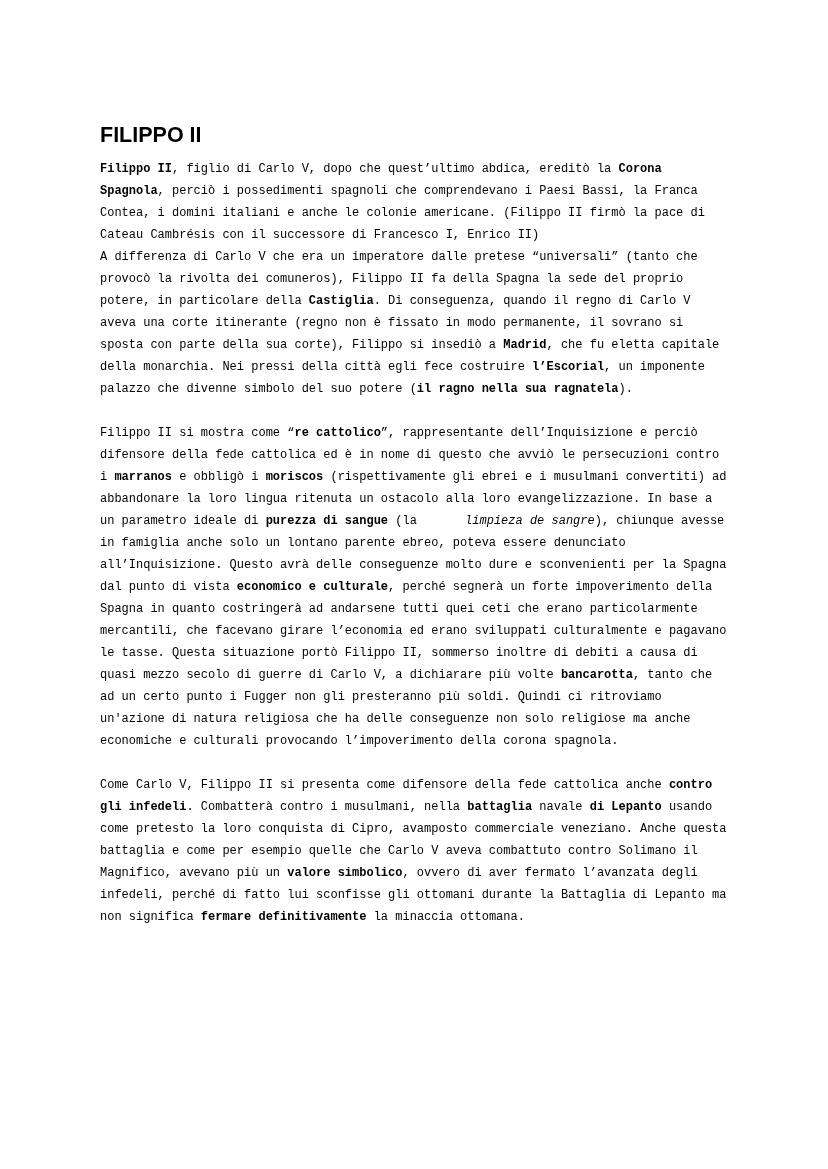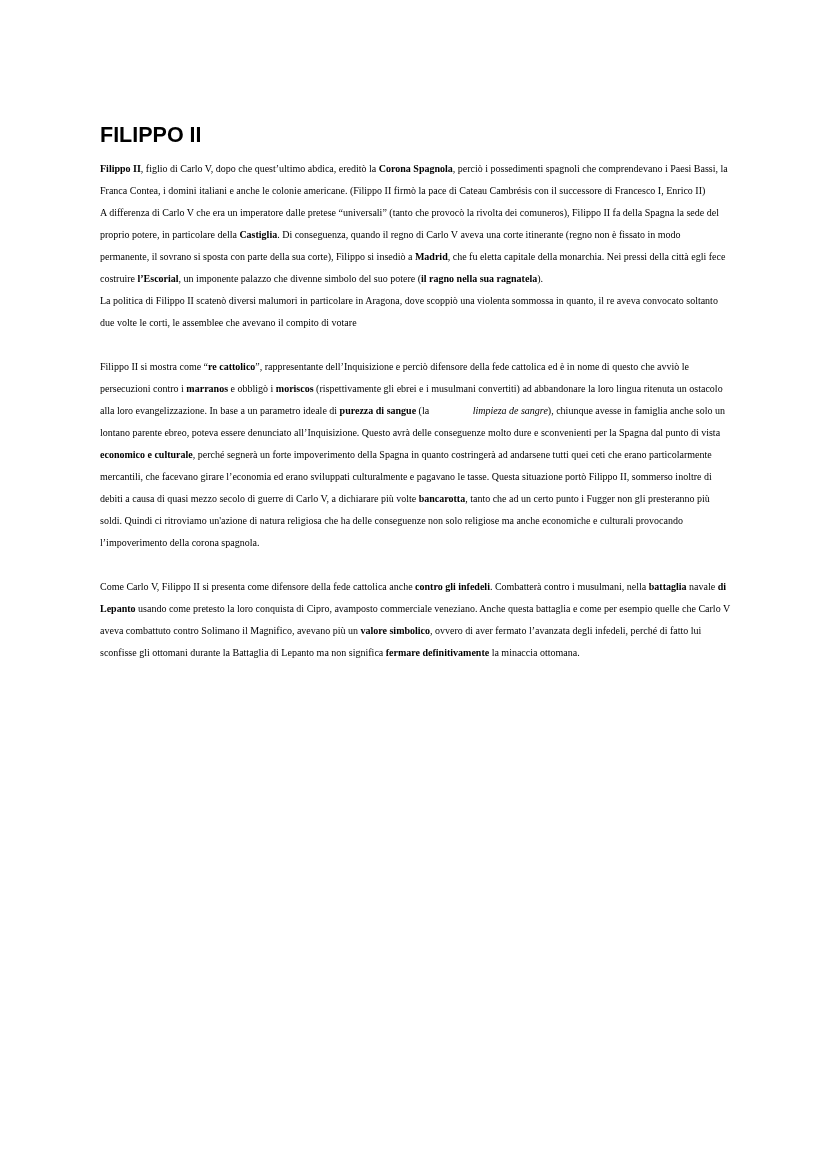--- a/index.html
+++ b/index.html
@@ -25,40 +25,39 @@
   .doc-title {
     margin: 0 0 9px 0;
     font-size: 21.5px;
     line-height: 28px;
     font-weight: bold;
     color: #000000;
     font-family: "Liberation Sans", sans-serif;
   }
   .paragraphs p {
     margin: 0;
-    font-size: 10px;
+    font-size: 12px;
     line-height: 22px;
     color: #000000;
-    font-family: Liberation Serif, serif;
+    font-family: Liberation Mono, monospace;
   }
   .paragraphs .spacer {
     height: 22px;
   }
   .run-bold { font-weight: bold; }
   .run-italic { font-style: italic; margin-left: 41px; }
 </style>
 </head>
 <body>
 
 <div class="page">
   <div class="content">
     <h1 class="doc-title">FILIPPO II</h1>
     <div class="paragraphs">
         <p><span class="run-bold">Filippo II</span><span>, figlio di Carlo V, dopo che quest’ultimo abdica, ereditò la </span><span class="run-bold">Corona Spagnola</span><span>, perciò i possedimenti spagnoli che comprendevano i Paesi Bassi, la Franca Contea, i domini italiani e anche le colonie americane. (Filippo II firmò la pace di Cateau Cambrésis con il successore di Francesco I, Enrico II)</span></p>
         <p><span>A differenza di Carlo V che era un imperatore dalle pretese “universali” (tanto che provocò la rivolta dei comuneros), Filippo II fa della Spagna la sede del proprio potere, in particolare della </span><span class="run-bold">Castiglia</span><span>. Di conseguenza, quando il regno di Carlo V aveva una corte itinerante (regno non è fissato in modo permanente, il sovrano si sposta con parte della sua corte), Filippo si insediò a </span><span class="run-bold">Madrid</span><span>, che fu eletta capitale della monarchia. Nei pressi della città egli fece costruire </span><span class="run-bold">l’Escorial</span><span>, un imponente palazzo che divenne simbolo del suo potere (</span><span class="run-bold">il ragno nella sua ragnatela</span><span>).</span></p>
-        <p><span>La politica di Filippo II scatenò diversi malumori in particolare in Aragona, dove scoppiò una violenta sommossa in quanto, il re aveva convocato soltanto due volte le corti, le assemblee che avevano il compito di votare</span></p>
         <div class="spacer"></div>
         <p><span>Filippo II si mostra come “</span><span class="run-bold">re cattolico</span><span>”, rappresentante dell’Inquisizione e perciò difensore della fede cattolica ed è in nome di questo che avviò le persecuzioni contro i </span><span class="run-bold">marranos</span><span> e obbligò i </span><span class="run-bold">moriscos</span><span> (rispettivamente gli ebrei e i musulmani convertiti) ad abbandonare la loro lingua ritenuta un ostacolo alla loro evangelizzazione. In base a un parametro ideale di </span><span class="run-bold">purezza di sangue</span><span> (la </span><span class="run-italic">limpieza de sangre</span><span>), chiunque avesse in famiglia anche solo un lontano parente ebreo, poteva essere denunciato all’Inquisizione. Questo avrà delle conseguenze molto dure e sconvenienti per la Spagna dal punto di vista </span><span class="run-bold">economico e culturale</span><span>, perché segnerà un forte impoverimento della Spagna in quanto costringerà ad andarsene tutti quei ceti che erano particolarmente mercantili, che facevano girare l’economia ed erano sviluppati culturalmente e pagavano le tasse. Questa situazione portò Filippo II, sommerso inoltre di debiti a causa di quasi mezzo secolo di guerre di Carlo V, a dichiarare più volte </span><span class="run-bold">bancarotta</span><span>, tanto che ad un certo punto i Fugger non gli presteranno più soldi. Quindi ci ritroviamo un'azione di natura religiosa che ha delle conseguenze non solo religiose ma anche economiche e culturali provocando l’impoverimento della corona spagnola.</span></p>
         <div class="spacer"></div>
         <p><span>Come Carlo V, Filippo II si presenta come difensore della fede cattolica anche </span><span class="run-bold">contro gli infedeli</span><span>. Combatterà contro i musulmani, nella </span><span class="run-bold">battaglia</span><span> navale </span><span class="run-bold">di Lepanto</span><span> usando come pretesto la loro conquista di Cipro, avamposto commerciale veneziano. Anche questa battaglia e come per esempio quelle che Carlo V aveva combattuto contro Solimano il Magnifico, avevano più un </span><span class="run-bold">valore simbolico</span><span>, ovvero di aver fermato l’avanzata degli infedeli, perché di fatto lui sconfisse gli ottomani durante la Battaglia di Lepanto ma non significa </span><span class="run-bold">fermare definitivamente</span><span> la minaccia ottomana.</span></p>
       </div>
   </div>
 </div>
 
 </body></html>

